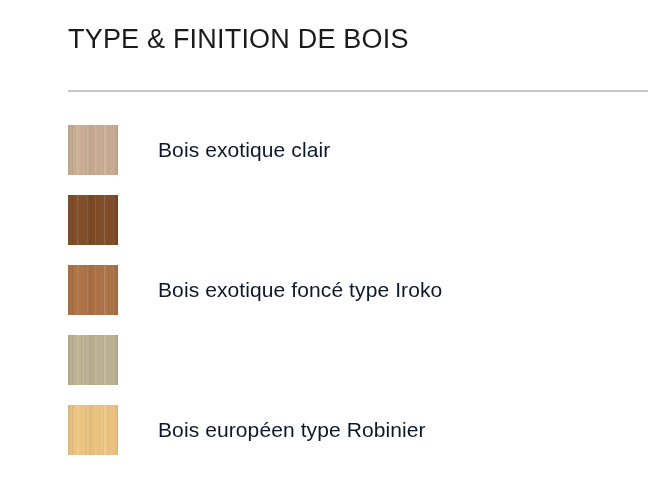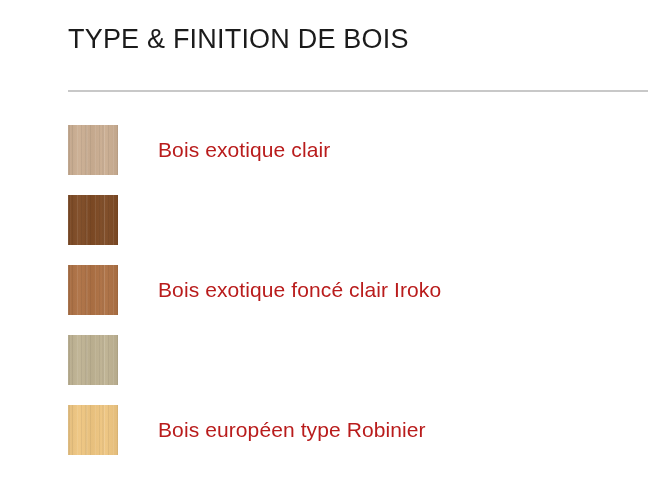--- a/index.html
+++ b/index.html
@@ -114,21 +114,21 @@
 
   .legend-label {
     position: absolute;
     left: 158px;
     top: 0;
     height: 50px;
     line-height: 50px;
     font-size: 21px;
     font-weight: 400;
     letter-spacing: 0.1px;
-    color: #b91c1c;
+    color: #0f172a;
     white-space: nowrap;
   }
 </style>
 </head>
 <body>
 
 <div class="panel">
 
   <h1 class="panel-title">TYPE &amp; FINITION DE BOIS</h1>
 
@@ -146,21 +146,21 @@
     <li class="legend-row">
       <span class="swatch" style="background-color: rgb(126, 74, 36);">
         <span class="grain"></span>
       </span>
     </li>
 
     <li class="legend-row">
       <span class="swatch" style="background-color: rgb(174, 113, 68);">
         <span class="grain"></span>
       </span>
-      <span class="legend-label">Bois exotique foncé clair Iroko</span>
+      <span class="legend-label">Bois exotique foncé type Iroko</span>
     </li>
 
     <li class="legend-row">
       <span class="swatch" style="background-color: rgb(191, 179, 147);">
         <span class="grain"></span>
       </span>
     </li>
 
     <li class="legend-row">
       <span class="swatch" style="background-color: rgb(239, 198, 129);">

